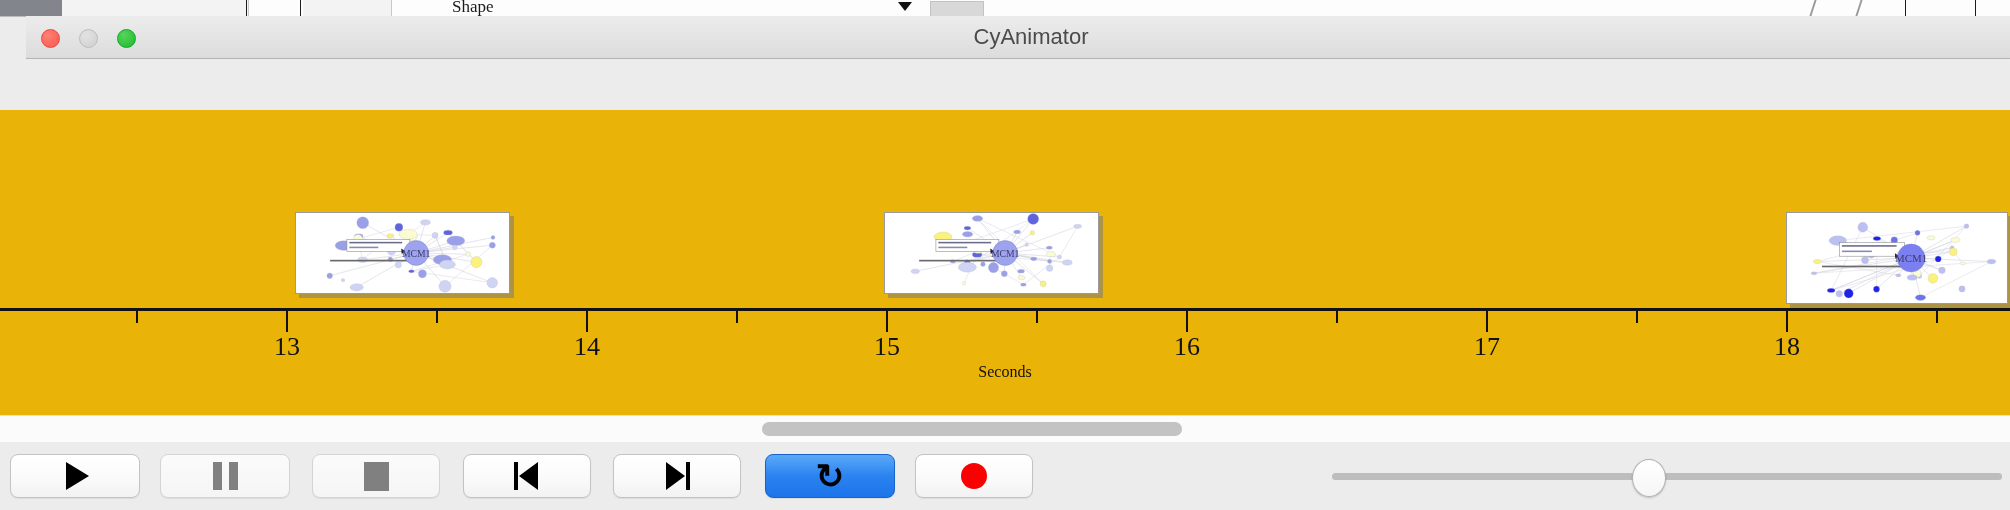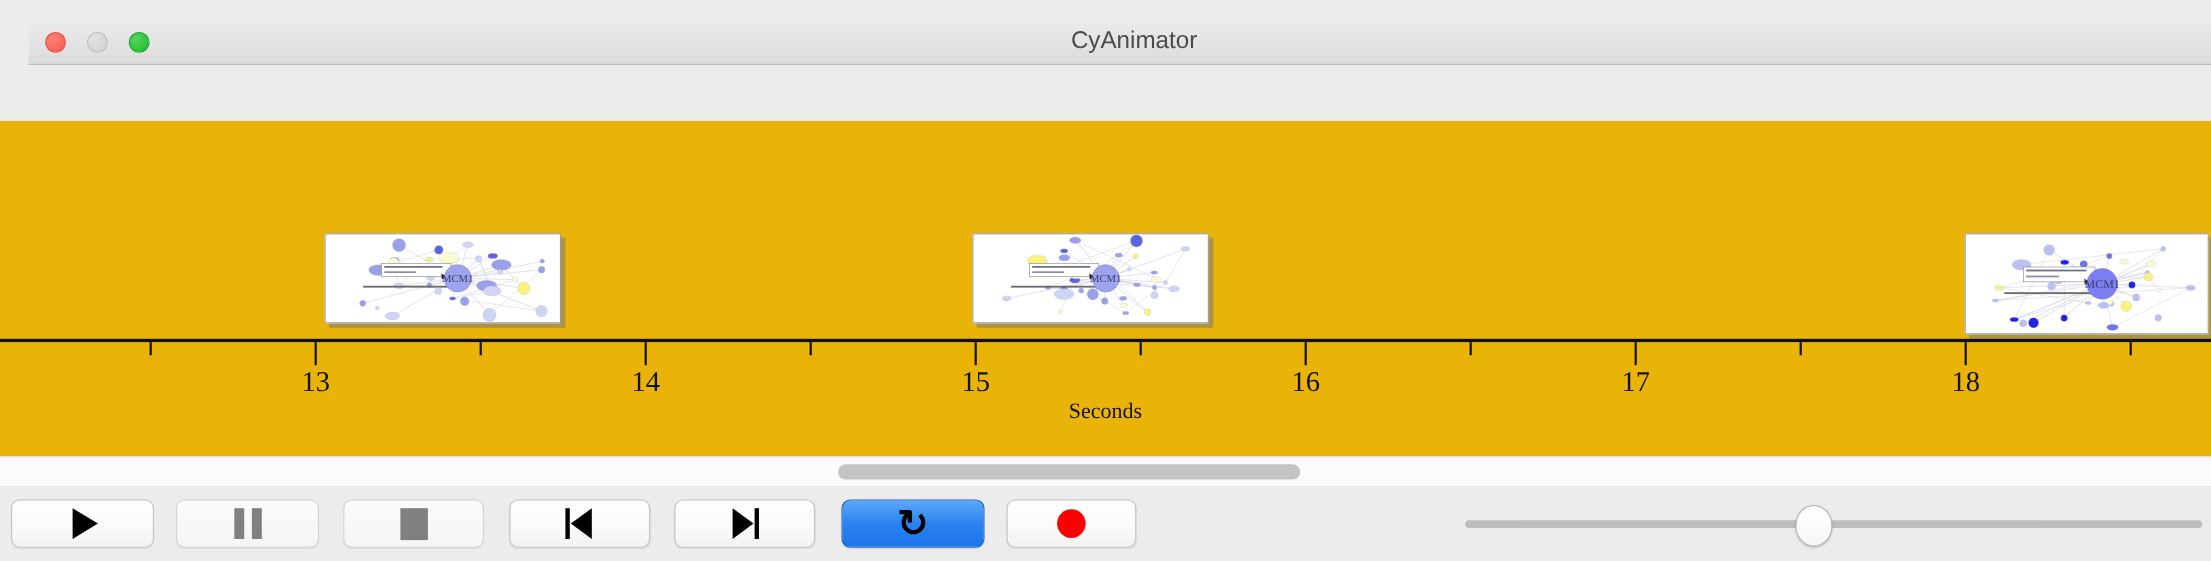--- a/index.html
+++ b/index.html
@@ -180,21 +180,21 @@
     color: #111;
     transform: translateX(-50%);
     white-space: nowrap;
     font-family: "Liberation Serif", serif;
   }
   .axis-title {
     position: absolute;
     top: 253px;
     width: 2010px;
     text-align: center;
-    font-size: 20px;
+    font-size: 16px;
     color: #111;
     font-family: "Liberation Serif", serif;
   }
 
   
   .scroll-track {
     position: absolute;
     left: 0; top: 415px;
     width: 2010px; height: 26px;
     background: #fbfbfb;
@@ -298,20 +298,35 @@
     background: linear-gradient(to bottom, #ffffff, #f6f6f6);
     border: 1px solid #b0b0b0;
     box-shadow: 0 1px 2px rgba(0,0,0,0.2);
   }
 </style>
 </head>
 <body>
 
 <div id="app">
 
+  <div class="bg-strip">
+    <div class="bg-dark"></div>
+    <div class="bg-seg" style="left:62px;  width:128px;"></div>
+    <div class="bg-seg" style="left:190px; width:58px;"></div>
+    <div class="bg-tick" style="left:246px;"></div>
+    <div class="bg-tick" style="left:300px;"></div>
+    <div class="bg-seg" style="left:303px; width:88px;"></div>
+    <div class="bg-shape-label">Shape</div>
+    <div class="bg-arrow" style="left:898px;"></div>
+    <div class="bg-box" style="left:930px; width:52px;"></div>
+    <div class="bg-slash" style="left:1812px;"></div>
+    <div class="bg-slash" style="left:1858px;"></div>
+    <div class="bg-tick" style="left:1905px;"></div>
+    <div class="bg-tick" style="left:1975px;"></div>
+  </div>
 
   <div class="titlebar">
     <div class="traffic close"></div>
     <div class="traffic min"></div>
     <div class="traffic max"></div>
     <div class="window-title">CyAnimator</div>
   </div>
 
 
   <div class="timeline-panel">

